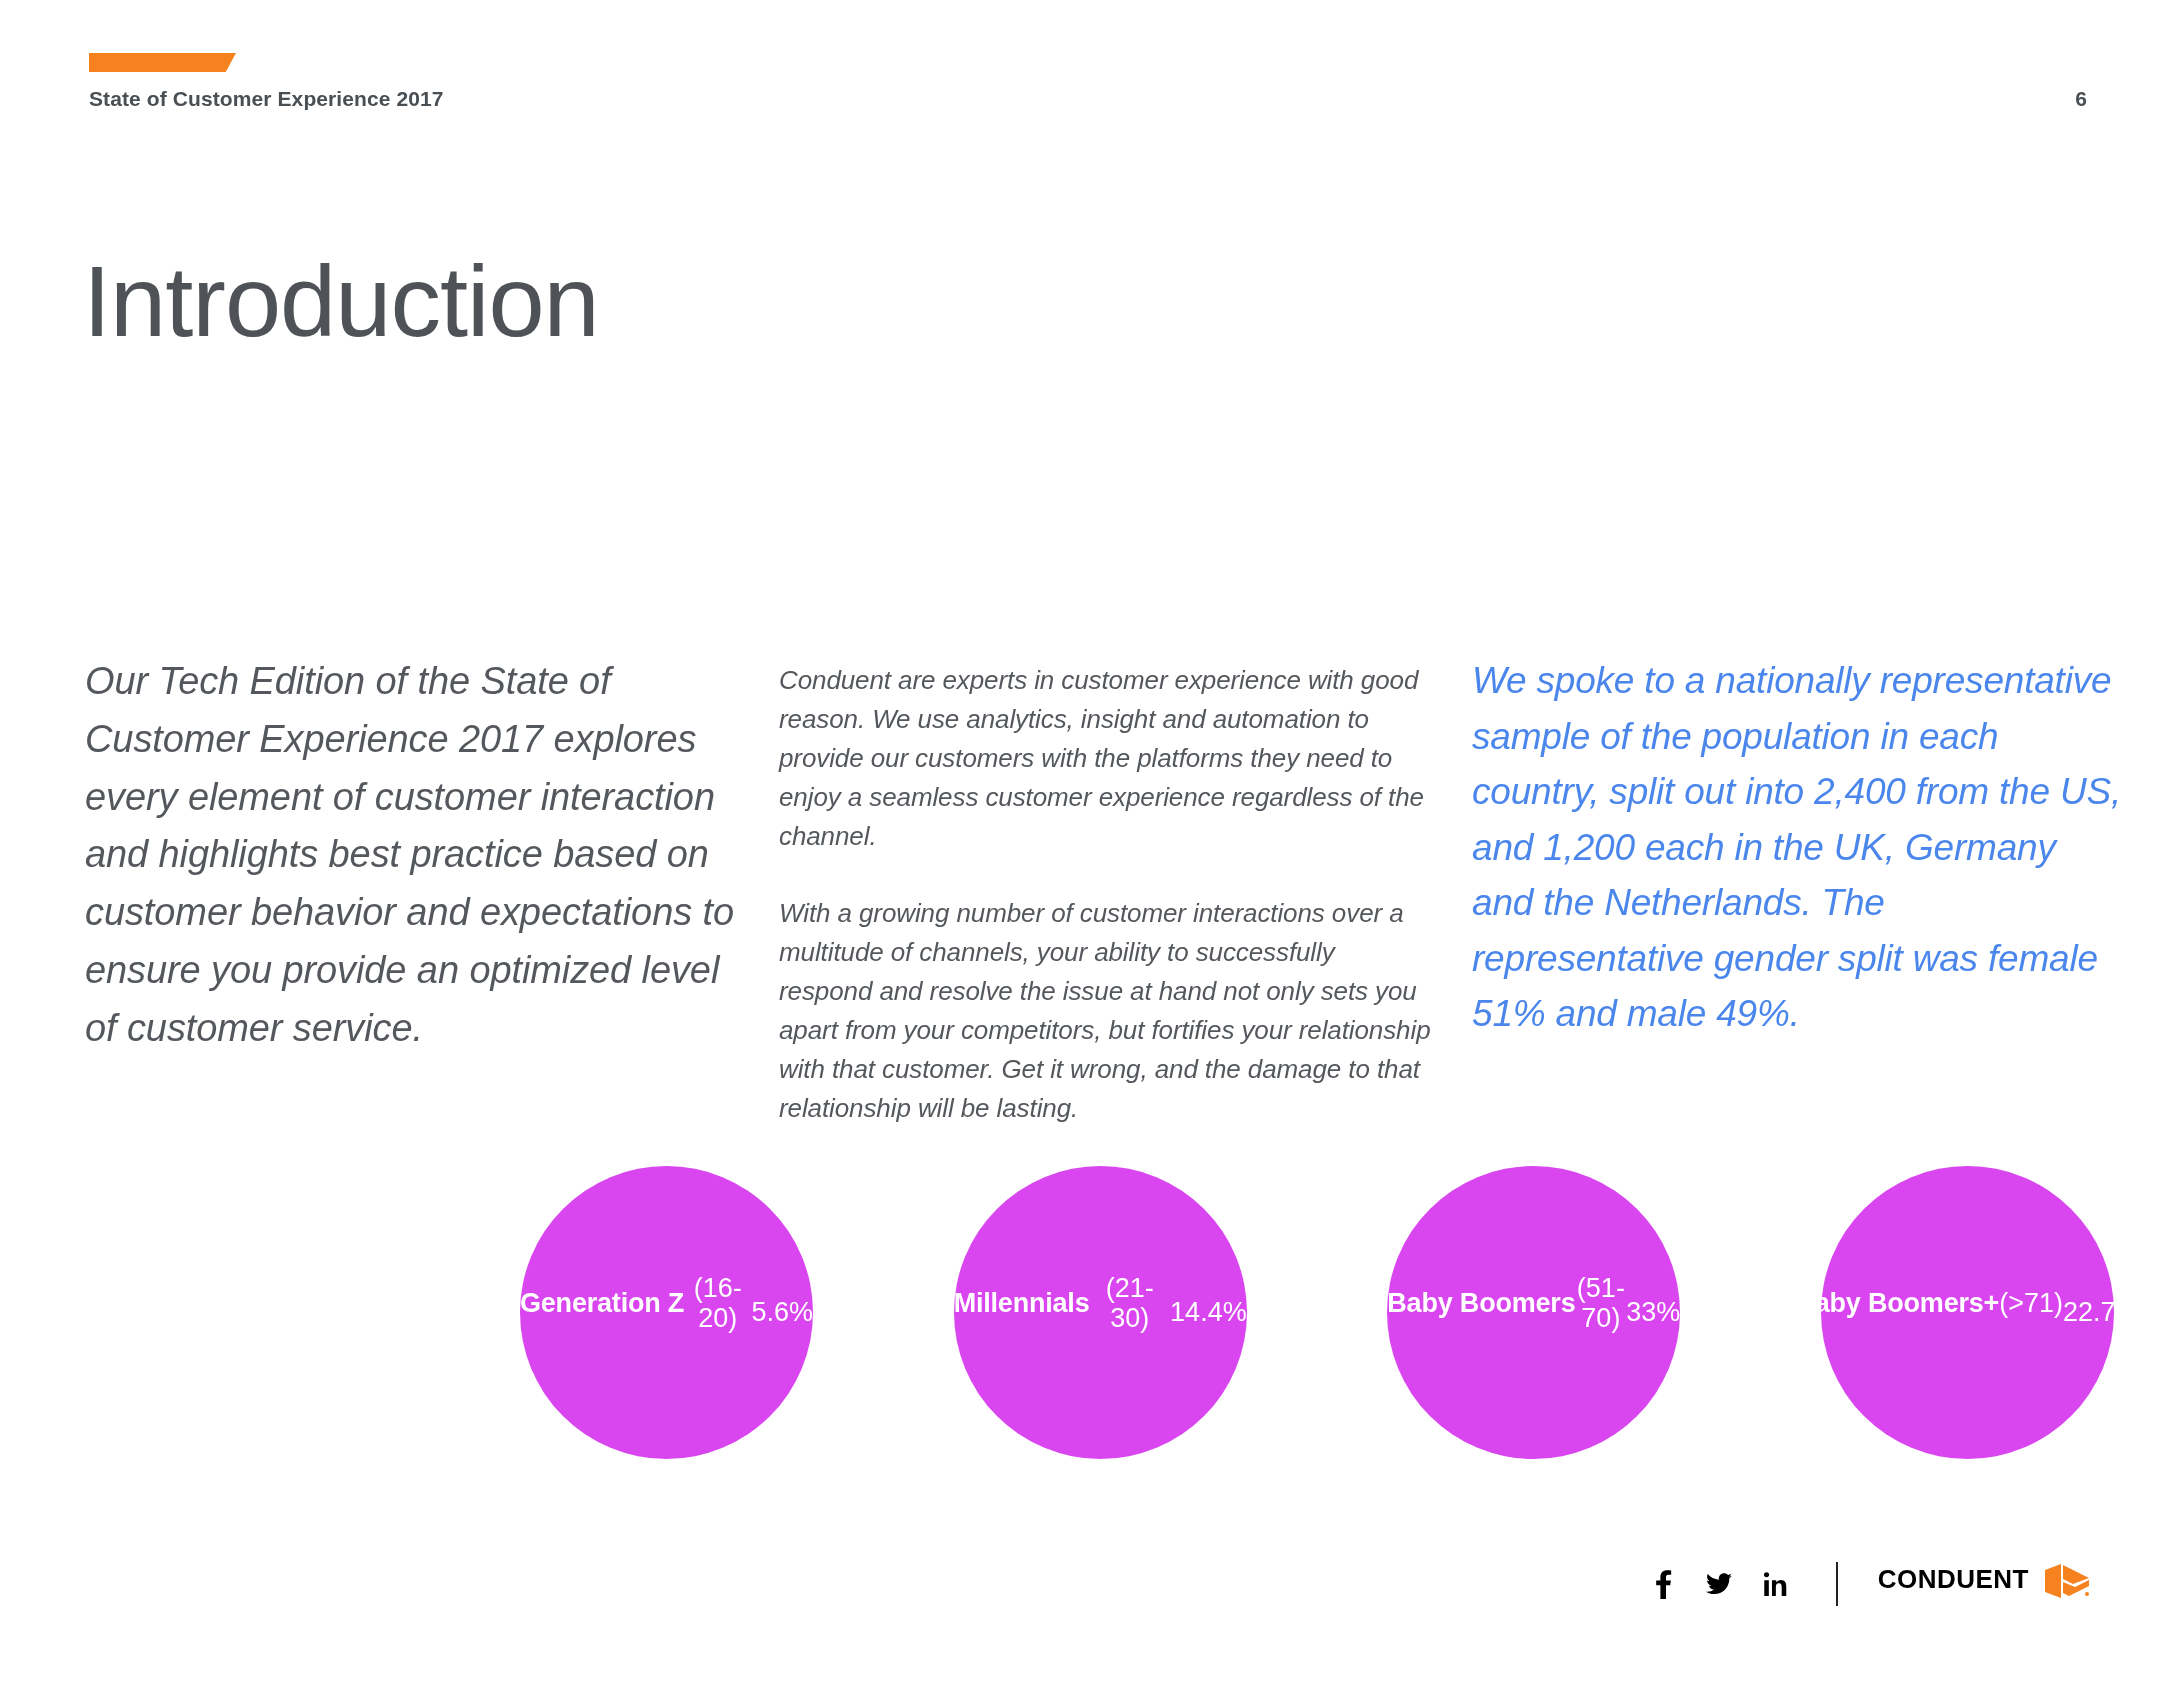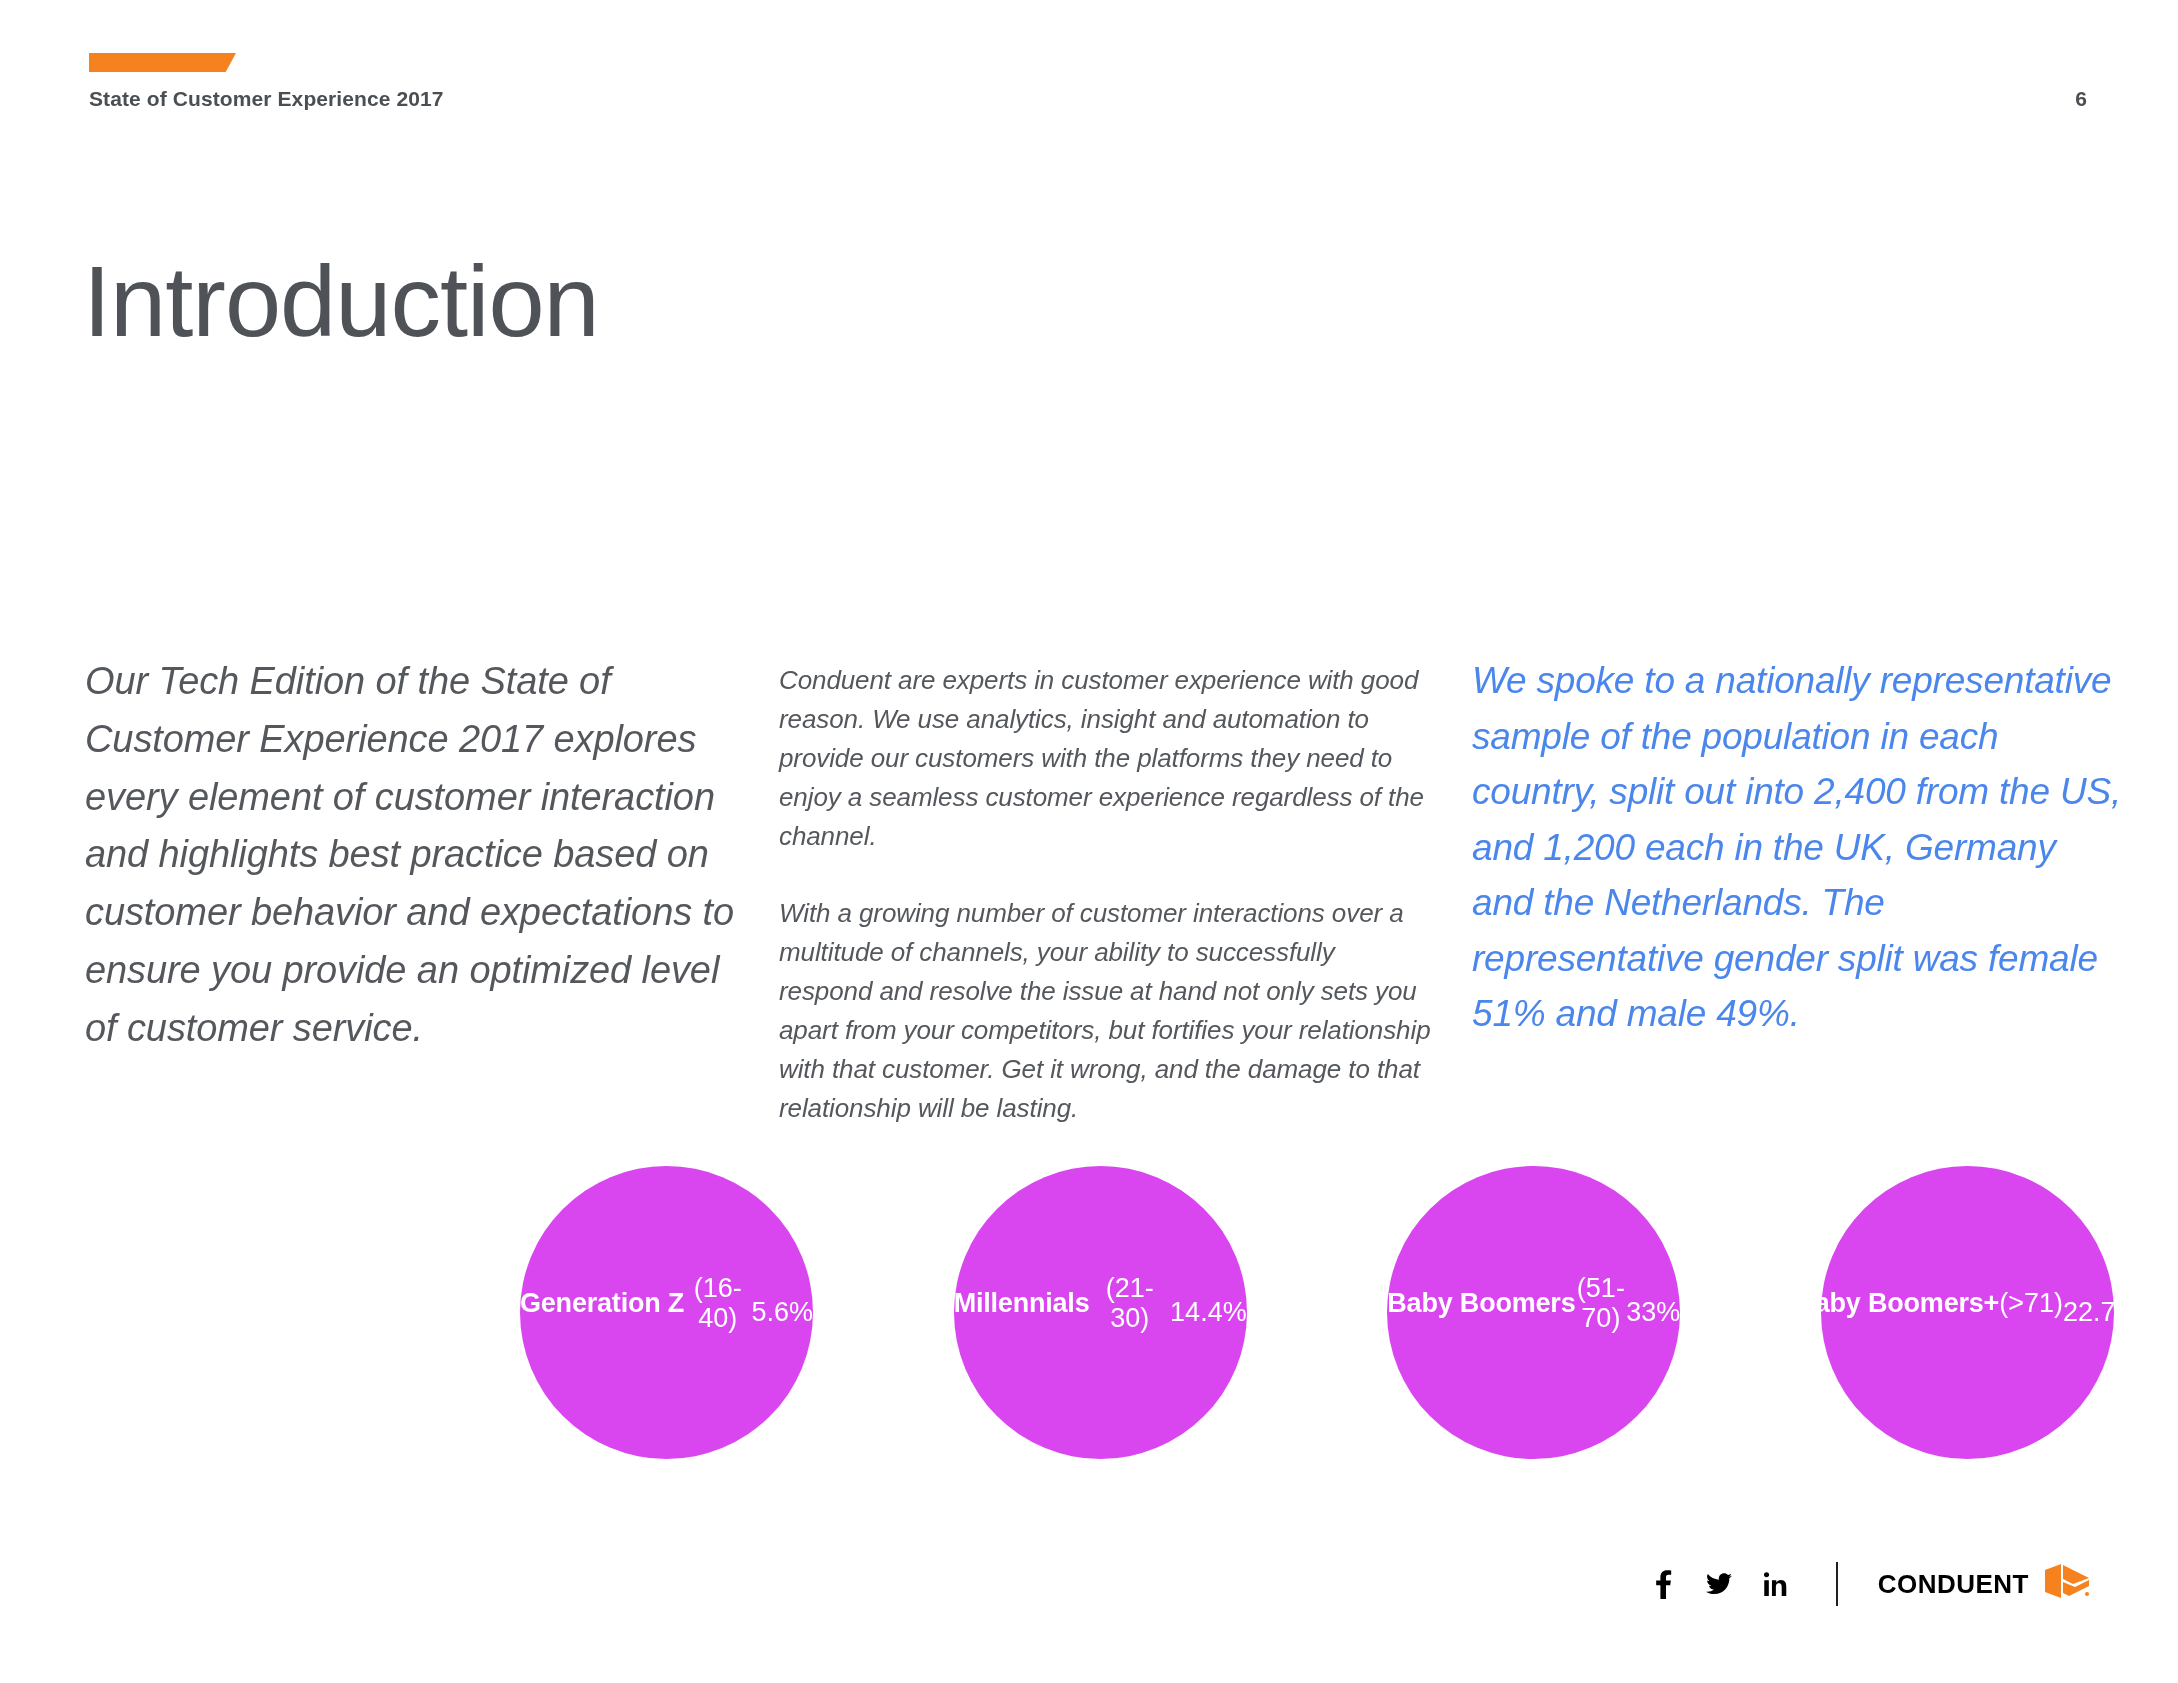--- a/index.html
+++ b/index.html
@@ -180,21 +180,20 @@
     color: #000000;
   }
   .footer-divider {
     width: 2px;
     height: 44px;
     background: #231f20;
     margin: 0 40px 0 48px;
   }
   .brand {
     display: flex;
-    align-items: center;
     gap: 14px;
   }
   .brand-word {
     font-size: 26px;
     font-weight: bold;
     letter-spacing: 0.5px;
     color: #000000;
   }
   .brand-mark {
     width: 48px;
@@ -221,21 +220,21 @@
   </div>
 
   <div class="col col-3">
     <p class="col-3-body">We spoke to a nationally representative sample of the population in each country, split out into 2,400 from the US, and 1,200 each in the UK, Germany and the Netherlands. The representative gender split was female 51% and male 49%.</p>
   </div>
 
   <div class="circles">
 
     <div class="circle">
       <div class="circle-label">Generation Z</div>
-      <div class="circle-range">(16-40)</div>
+      <div class="circle-range">(16-20)</div>
       <div class="circle-value">5.6%</div>
     </div>
 
     <div class="circle">
       <div class="circle-label">Millennials</div>
       <div class="circle-range">(21-30)</div>
       <div class="circle-value">14.4%</div>
     </div>
 
 

